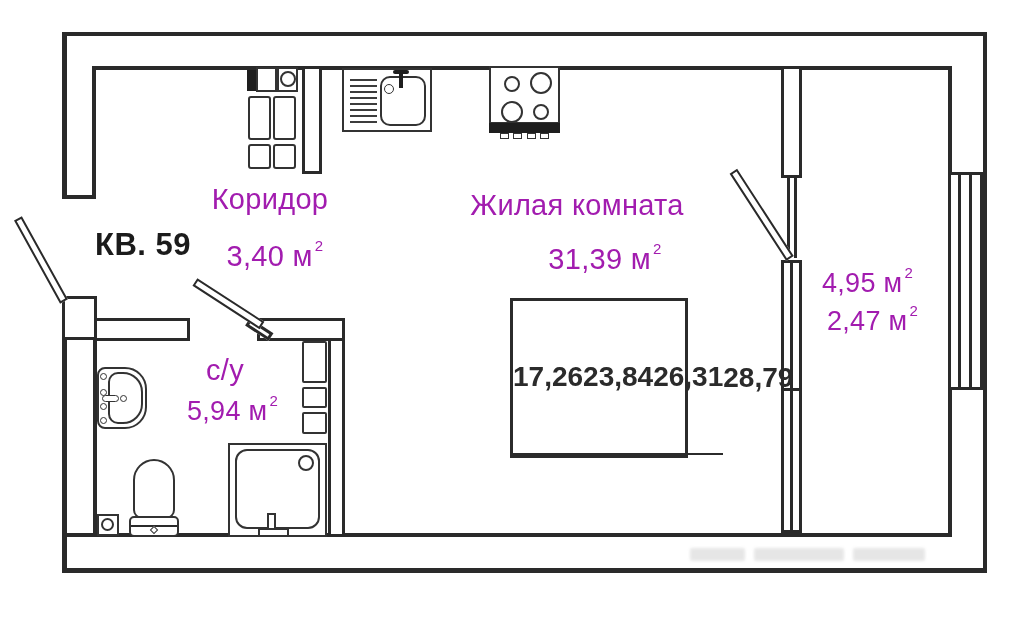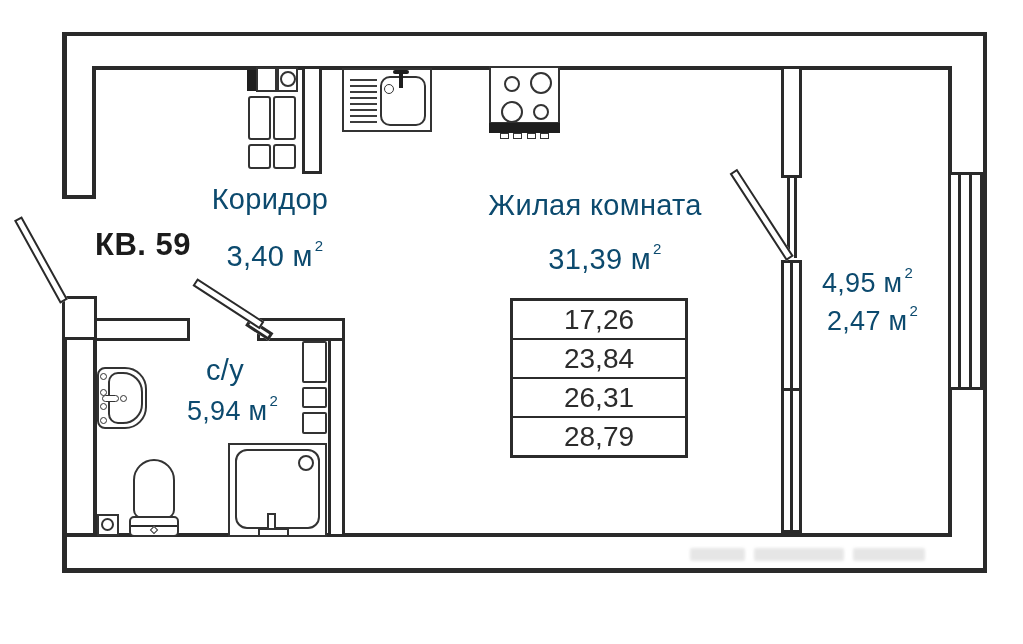--- a/index.html
+++ b/index.html
@@ -16,30 +16,30 @@
   .wl{position:absolute;background:#2a2a2a;}
   
   .leaf{position:absolute;background:#ffffff;border:2px solid #2a2a2a;box-sizing:border-box;transform-origin:0 50%;}
   
   .o2{position:absolute;background:#ffffff;border:2px solid #333333;box-sizing:border-box;}
   .o1{position:absolute;background:#ffffff;border:1.5px solid #333333;box-sizing:border-box;}
   .blk{position:absolute;background:#1e1e1e;}
   .cir{border-radius:50%;}
   
   .lbl{position:absolute;display:flex;align-items:center;justify-content:center;
-       white-space:nowrap;color:#0c4a6e;letter-spacing:0.3px;}
+       white-space:nowrap;color:#a21caf;letter-spacing:0.3px;}
   .sup{font-size:15px;position:relative;top:-11px;margin-left:2px;}
   .kv{font-weight:bold;color:#1b1b1b;font-size:31px;letter-spacing:0.5px;}
   .f29{font-size:29px;}
   .f27{font-size:27px;align-items:center;}
   
   .atable{position:absolute;display:flex;background:#ffffff;border:3px solid #2b2b2b;
           box-sizing:border-box;color:#2b2b2b;font-size:28px;}
   .atype{width:57px;display:flex;align-items:center;justify-content:center;border-right:3px solid #2b2b2b;}
-  .arows{flex:1;display:flex;flex-direction:column;}
+  .arows{flex:1;display:flex;flex-direction:row;font-weight:bold;}
   .arow{flex:1;display:flex;align-items:center;justify-content:center;border-bottom:2px solid #2b2b2b;}
   .arow:last-child{border-bottom:none;}
   
   .hatch{position:absolute;background:repeating-linear-gradient(to bottom,#3c3c3c 0 1.6px,transparent 1.6px 6px);}
   
   .wm{position:absolute;display:flex;gap:9px;align-items:center;opacity:0.5;filter:blur(1.6px);}
   .wm i{display:block;background:#cfcfcf;height:13px;border-radius:2px;}
 </style>
 </head>
 <body>
@@ -164,21 +164,21 @@
   </div>
 
   <div class="lbl f29" style="left:200px;top:184px;width:140px;height:30px;">
     <span>Коридор</span>
   </div>
   <div class="lbl f29" style="left:205px;top:240px;width:140px;height:32px;">
     <span>3,40 м</span>
       <span class="sup">2</span>
   </div>
 
-  <div class="lbl f29" style="left:470px;top:190px;width:250px;height:30px;">
+  <div class="lbl f29" style="left:452px;top:190px;width:250px;height:30px;">
     <span>Жилая комната</span>
   </div>
   <div class="lbl f29" style="left:520px;top:243px;width:170px;height:32px;">
     <span>31,39 м</span>
       <span class="sup">2</span>
   </div>
 
   <div class="lbl f29" style="left:190px;top:354px;width:70px;height:32px;">
     <span>с/у</span>
   </div>

